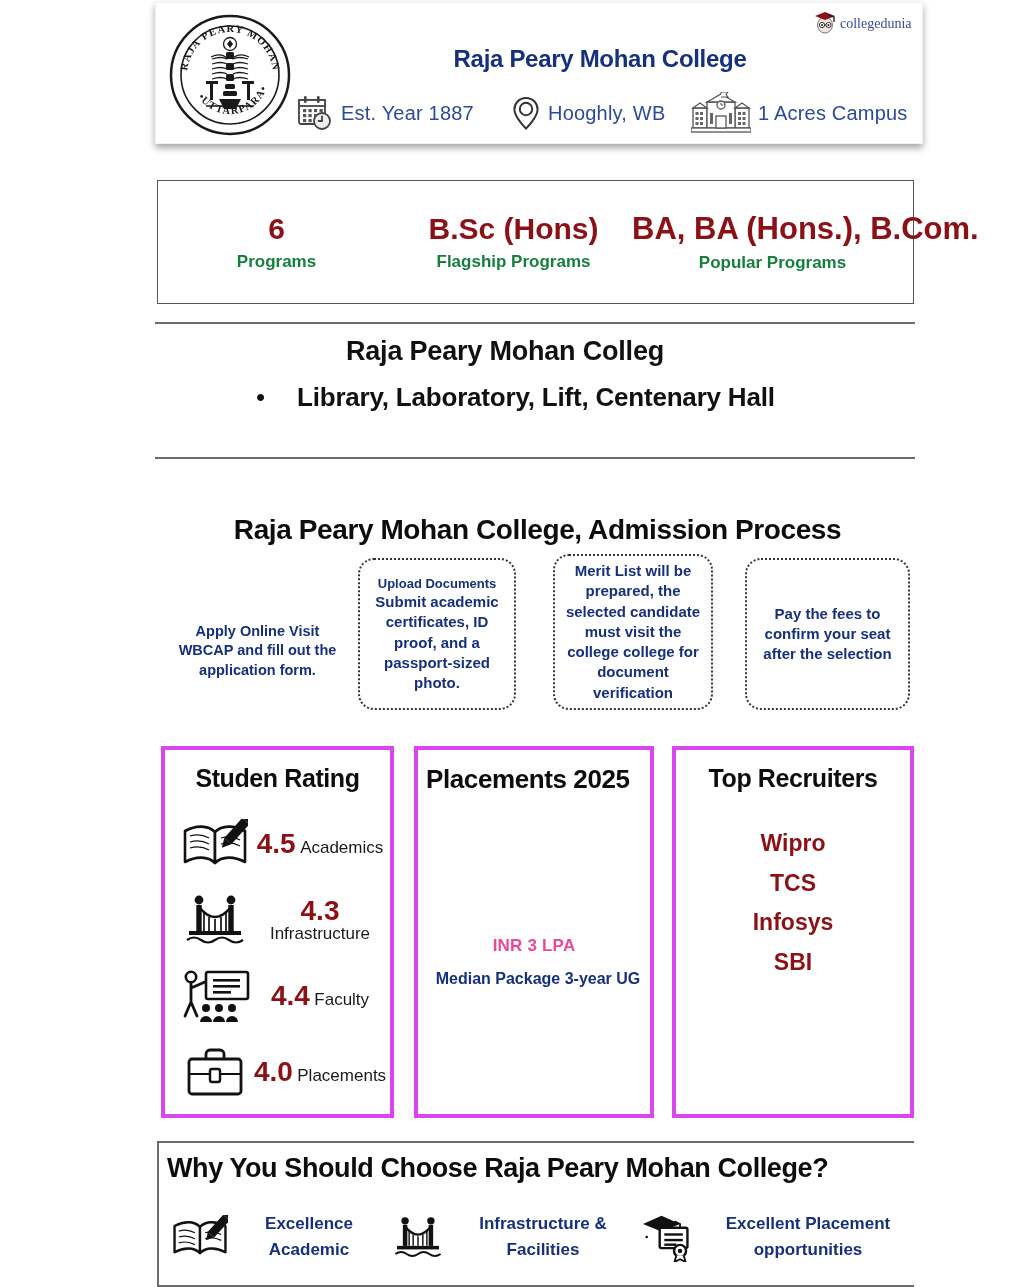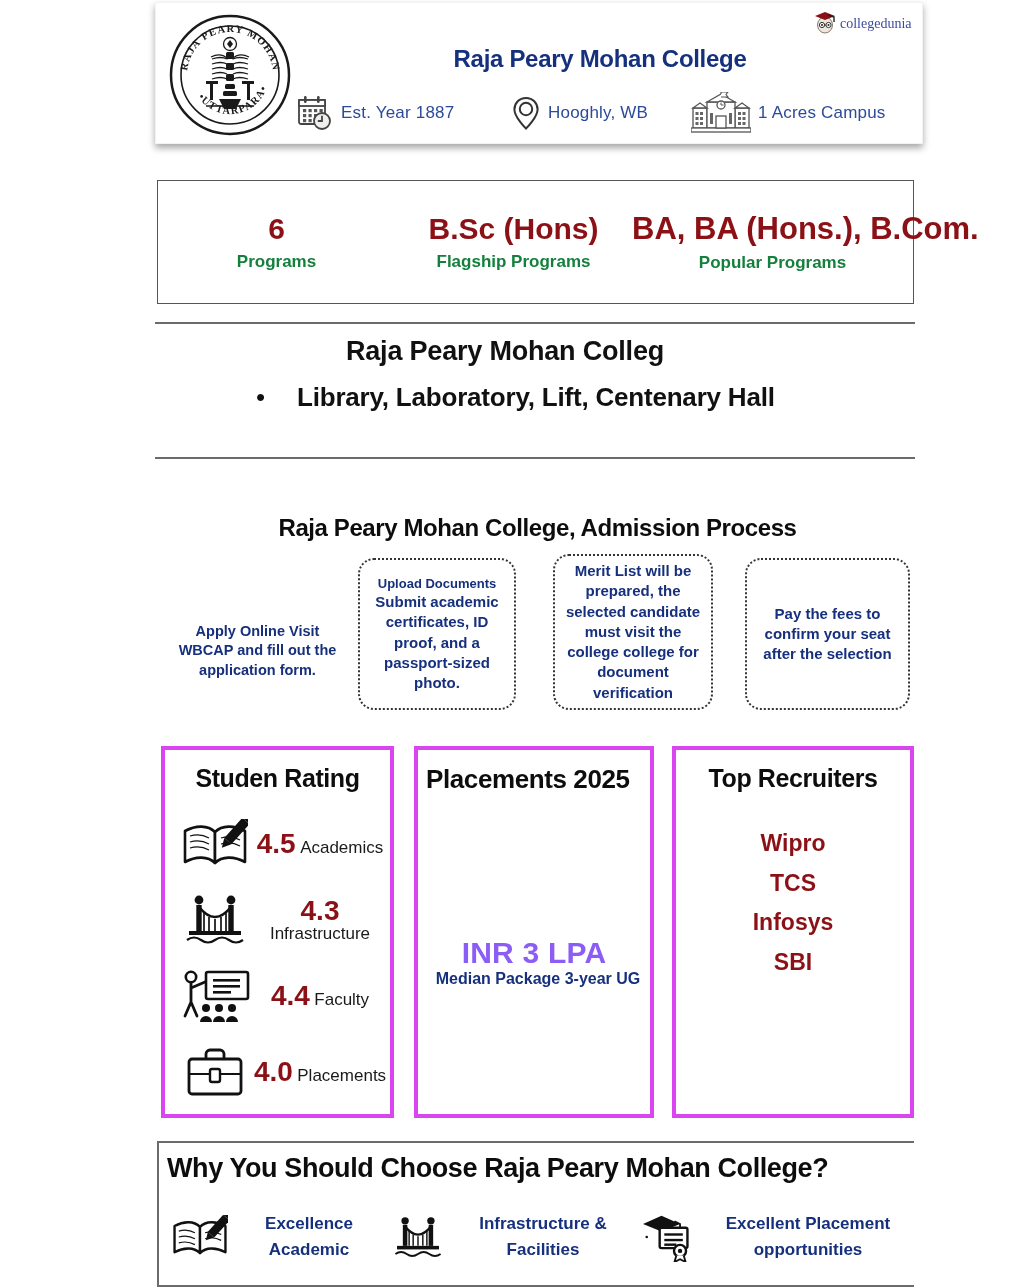--- a/index.html
+++ b/index.html
@@ -64,21 +64,21 @@
   }
   .meta-item {
     display: flex;
     align-items: center;
     gap: 7px;
   }
   .meta-item.m1 { width: 215px; }
   .meta-item.m2 { width: 180px; }
   .meta-item.m3 { width: 230px; }
   .meta-text {
-    font-size: 17px;
+    font-size: 20px;
     color: #2b4a9b;
     white-space: nowrap;
     letter-spacing: 0.2px;
   }
   .meta-icon { flex: 0 0 auto; line-height: 0; }
 
   .brand {
     position: absolute;
     right: -2px;
     top: 6px;
@@ -175,21 +175,21 @@
     letter-spacing: -0.2px;
   }
 
   
   .adm-title {
     position: absolute;
     left: 160px;
     top: 514px;
     width: 755px;
     text-align: center;
-    font-size: 24px;
+    font-size: 28px;
     font-weight: bold;
     color: #0d0d0d;
     letter-spacing: -0.4px;
   }
   .adm-row {
     position: absolute;
     left: 170px;
     top: 558px;
     width: 745px;
     height: 158px;
@@ -280,23 +280,23 @@
     font-size: 17px;
     color: #1a1a1a;
     line-height: 1.1;
   }
 
   .place-main {
     position: absolute;
     left: 0; top: 186px;
     width: 100%;
     text-align: center;
-    font-size: 30px;
-    font-weight: bold;
-    color: #8b5cf6;
+    font-size: 17px;
+    font-weight: bold;
+    color: #ec4899;
     letter-spacing: 0.2px;
   }
   .place-sub {
     position: absolute;
     left: 4px; top: 218px;
     width: 232px;
     text-align: center;
     font-size: 16px;
     font-weight: bold;
     color: #16307d;

